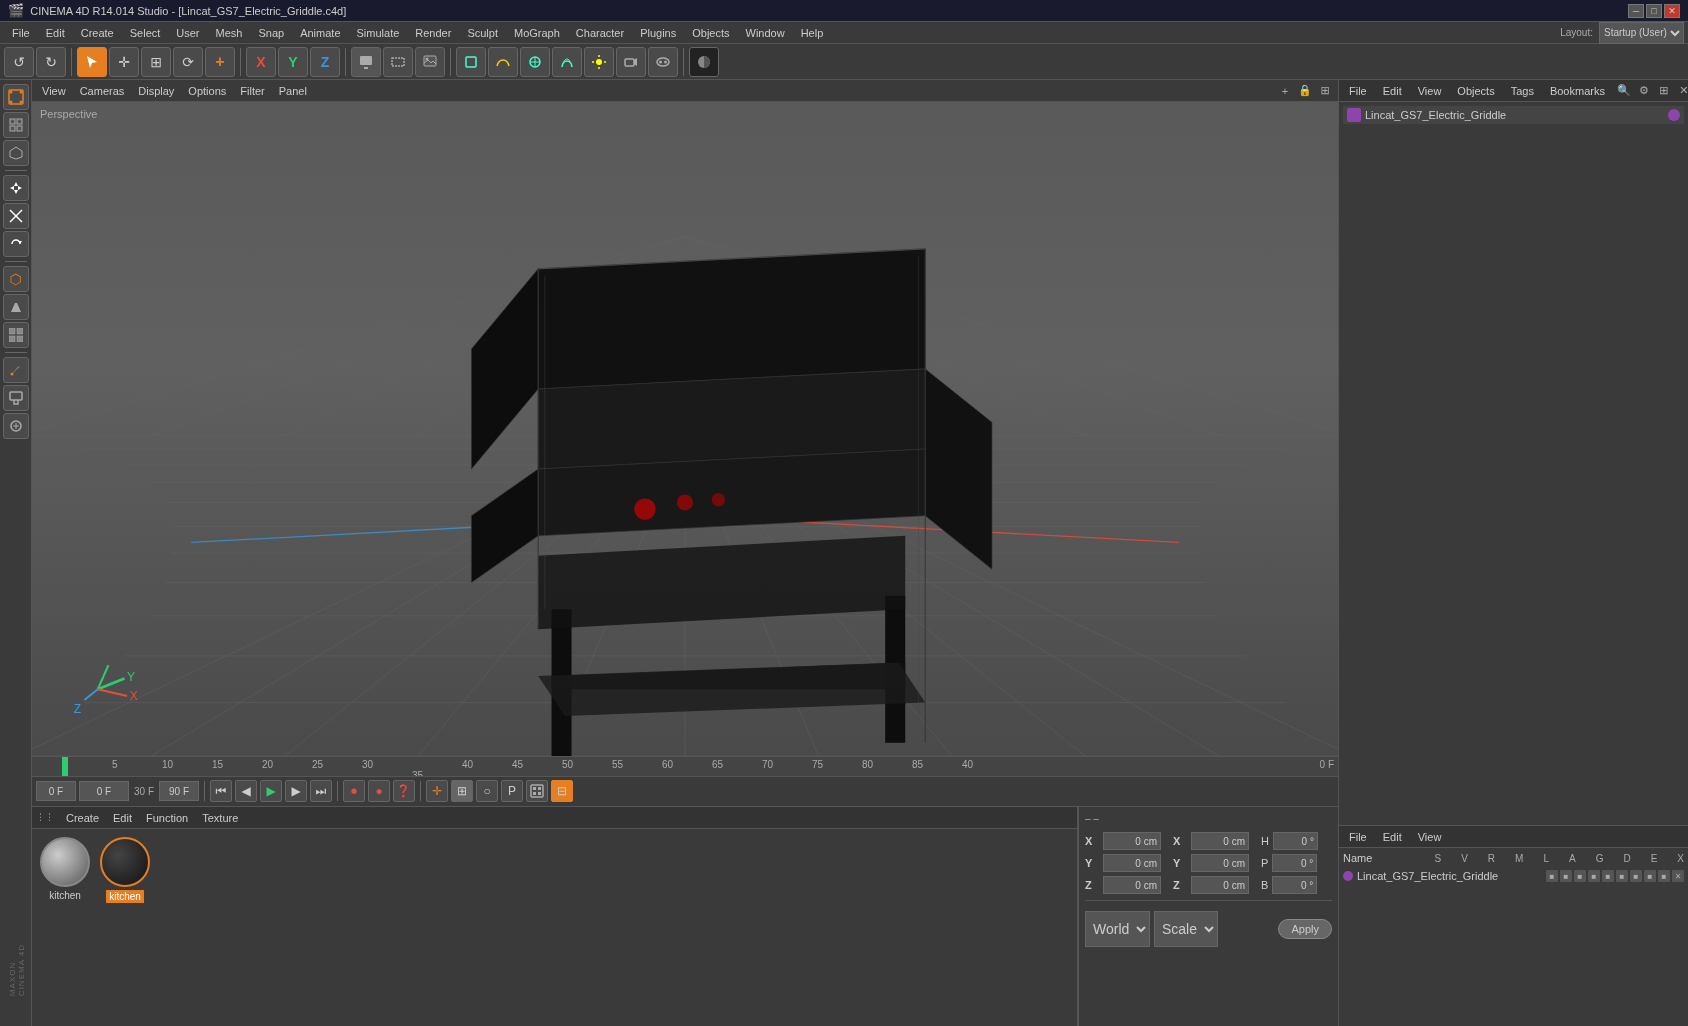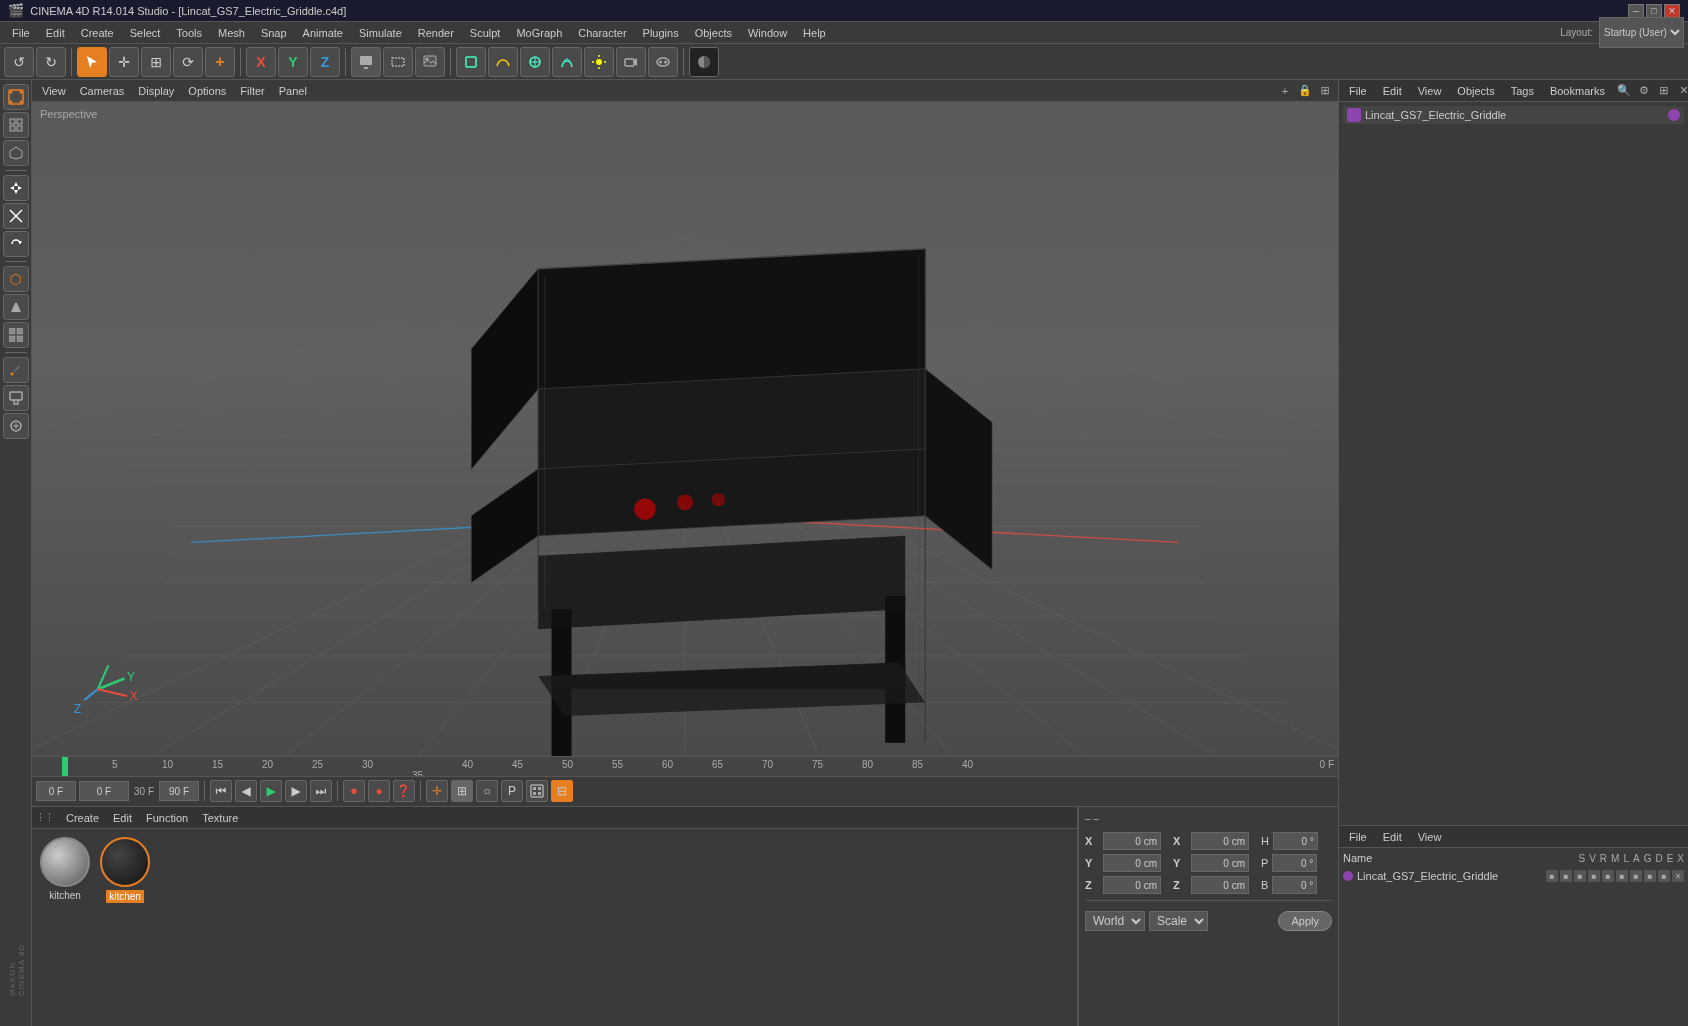--- a/index.html
+++ b/index.html
@@ -295,23 +295,23 @@
     .coord-h-label {
       font-size: 11px; color: #ccc; margin-left: 4px;
     }
     .coord-h-input {
       width: 45px; height: 18px;
       background: #555; border: 1px solid #666;
       color: #ccc; font-size: 10px;
       text-align: right; padding: 0 3px;
     }
     .coord-dropdown {
-      height: 20px;
+      height: 36px;
       background: #555; border: 1px solid #666;
-      color: #ccc; font-size: 12px;
+      color: #ccc; font-size: 14px;
       padding: 0 3px;
     }
     .apply-btn {
       background: #666; border: 1px solid #888;
       color: #ccc; font-size: 11px;
       padding: 3px 12px;
       cursor: pointer;
       border-radius: 10px;
       margin-left: auto;
     }
@@ -394,21 +394,21 @@
     }
     #right-bottom-content {
       flex: 1;
       padding: 4px;
       font-size: 11px;
       color: #ccc;
     }
     .prop-header {
       display: flex;
       align-items: center;
-      gap: 4px;
+      gap: 20px;
       margin-bottom: 4px;
     }
     .prop-header .col-header {
       font-size: 10px;
       color: #aaa;
     }
     .prop-row {
       display: flex;
       align-items: center;
       gap: 4px;
@@ -456,35 +456,35 @@
     <div class="win-btn">□</div>
     <div class="win-btn close">✕</div>
   </div>
 </div>
 
 <div id="menu-bar">
   <span class="menu-item">File</span>
   <span class="menu-item">Edit</span>
   <span class="menu-item">Create</span>
   <span class="menu-item">Select</span>
-  <span class="menu-item">Tools</span>
+  <span class="menu-item">User</span>
   <span class="menu-item">Mesh</span>
   <span class="menu-item">Snap</span>
   <span class="menu-item">Animate</span>
   <span class="menu-item">Simulate</span>
   <span class="menu-item">Render</span>
   <span class="menu-item">Sculpt</span>
   <span class="menu-item">MoGraph</span>
   <span class="menu-item">Character</span>
   <span class="menu-item">Plugins</span>
   <span class="menu-item">Objects</span>
   <span class="menu-item">Window</span>
   <span class="menu-item">Help</span>
   <span style="margin-left:auto; color:#aaa; font-size:10px; padding-right:6px;">Layout:</span>
-  <select style="background:#555;border:1px solid #666;color:#ccc;font-size:10px;height:31px;">
+  <select style="background:#555;border:1px solid #666;color:#ccc;font-size:10px;height:22px;">
     <option>Startup (User)</option>
   </select>
 </div>
 
 <div id="main-toolbar">
   <div class="toolbar-btn">↺</div>
   <div class="toolbar-btn">↻</div>
   <div class="toolbar-sep"></div>
   <div class="toolbar-btn active" style="background:#e67e22;border-color:#e67e22;">
     <svg width="16" height="16" viewBox="0 0 16 16">

